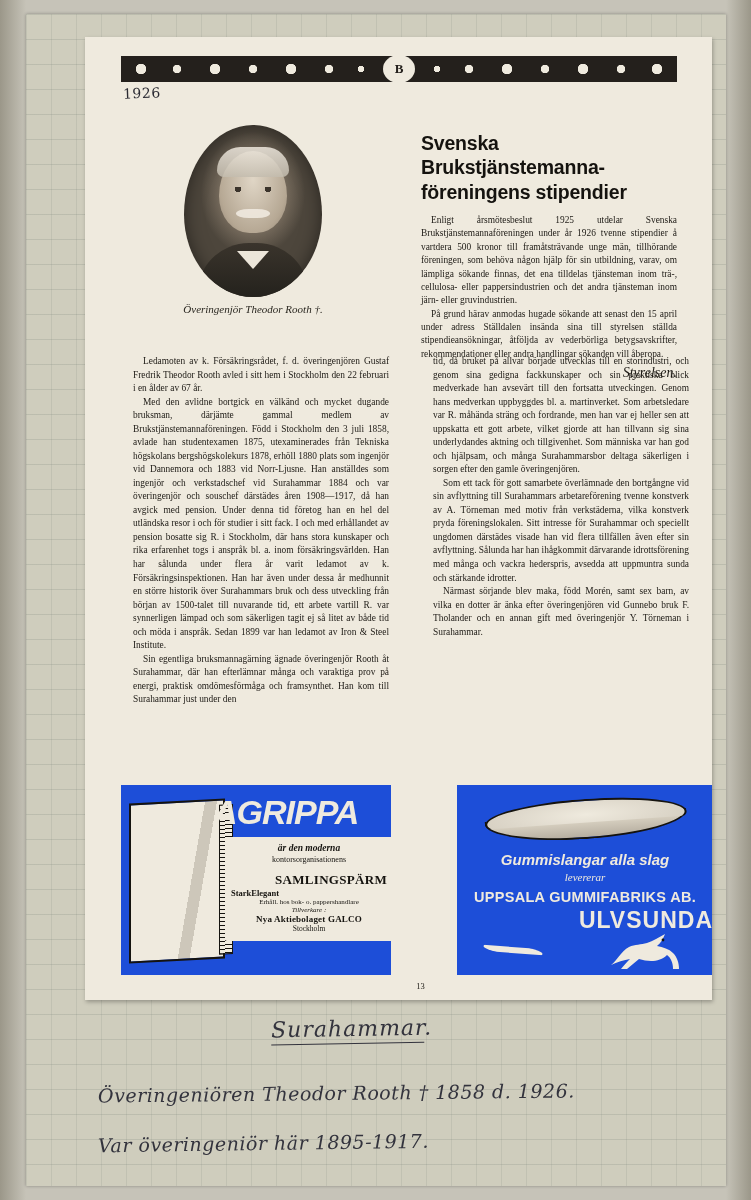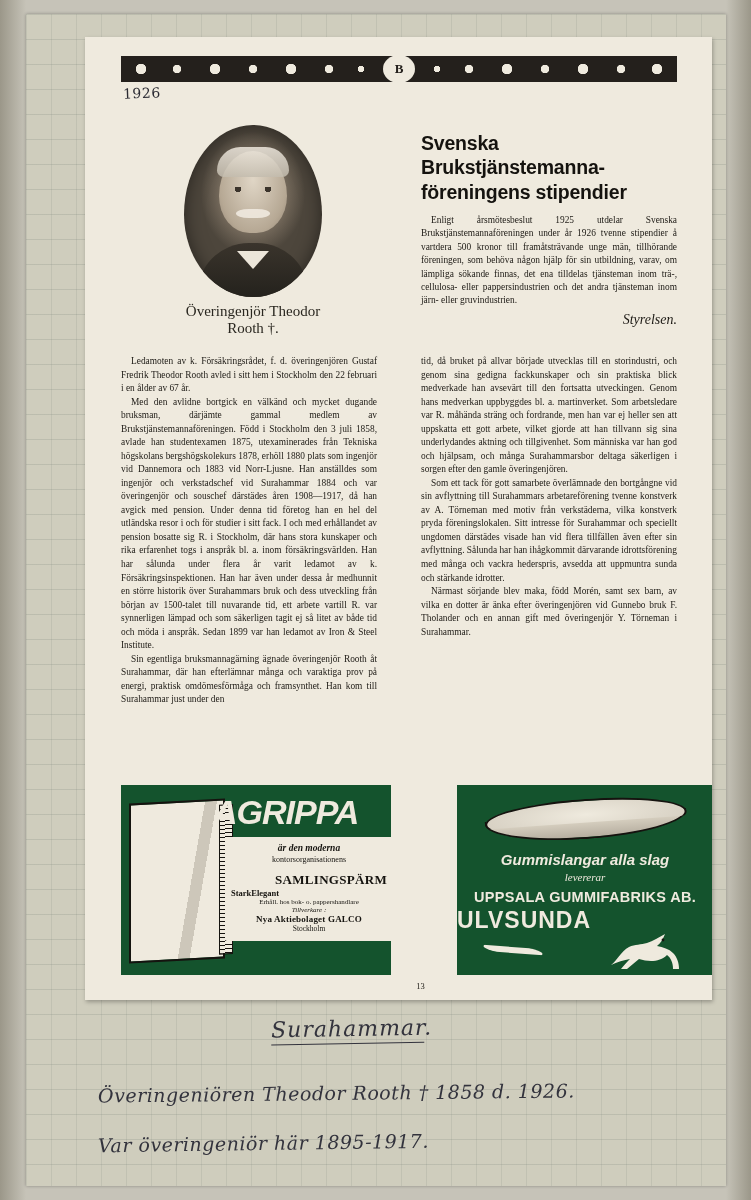--- a/index.html
+++ b/index.html
@@ -205,21 +205,22 @@
     left: 50%;
     bottom: 28px;
     margin-left: -16px;
     width: 32px;
     height: 18px;
     background: #ece6da;
     clip-path: polygon(0 0, 100% 0, 50% 100%);
   }
   .caption {
     margin-top: 6px;
-    font-size: 15px;
+    font-style: italic;
+    font-size: 11px;
     color: #2a2720;
     font-family: "Liberation Serif", serif;
   }
 
   .right-col {
     position: absolute;
     left: 300px;
     top: 36px;
     width: 256px;
   }
@@ -253,20 +254,21 @@
     position: absolute;
     left: 36px;
     top: 318px;
     width: 556px;
     height: 430px;
   }
   .col {
     position: absolute;
     top: 0;
     width: 256px;
+    margin-left: 12px;
   }
   .col.left { left: 0; }
   .col.right { left: 300px; }
   .col p {
     margin: 0;
     text-indent: 10px;
     text-align: justify;
     font-size: 9.4px;
     line-height: 1.44;
     color: #1d1a15;
@@ -280,21 +282,21 @@
     position: absolute;
     left: 36px;
     top: 748px;
     width: 556px;
     height: 190px;
   }
   .ad {
     position: absolute;
     top: 0;
     height: 190px;
-    background: #14532d;
+    background: #1d4ed8;
   }
   .ad.left { left: 0; width: 270px; }
   .ad.right { left: 300px; width: 256px; margin-left: 36px; }
 
   .agrippa-book {
     position: absolute;
     left: 8px;
     top: 16px;
     width: 92px;
     height: 156px;
@@ -397,21 +399,21 @@
     font-family: "Liberation Sans", sans-serif;
     font-weight: bold;
     font-size: 14.5px;
     color: #efeade;
     letter-spacing: 0.3px;
   }
   .ad2-l4 {
     position: absolute;
     left: 0; right: 0;
     top: 122px;
-    text-align: left;
+    text-align: right;
     font-family: "Liberation Sans", sans-serif;
     font-weight: bold;
     font-size: 23px;
     color: #efeade;
     letter-spacing: 1px;
   }
   .fox {
     position: absolute;
     left: 150px;
     top: 146px;
@@ -526,20 +528,21 @@
               <div class="mustache"></div>
               <div class="collar"></div>
             </div>
             <div class="caption">Överingenjör Theodor Rooth †.</div>
           </div>
 
           <div class="right-col">
             <h1 class="headline" style="white-space: pre-line;">Svenska Brukstjänstemanna-
 föreningens stipendier</h1>
             <p class="just" style="text-indent:10px;">Enligt årsmötesbeslut 1925 utdelar Svenska Brukstjänstemannaföreningen under år 1926 tvenne stipendier å vartdera 500 kronor till framåtsträvande unge män, tillhörande föreningen, som behöva någon hjälp för sin utbildning, varav, om lämpliga sökande finnas, det ena tilldelas tjänsteman inom trä-, cellulosa- eller pappersindustrien och det andra tjänsteman inom järn- eller gruvindustrien.</p>
+            <p class="just">På grund härav anmodas hugade sökande att senast den 15 april under adress Ställdalen insända sina till styrelsen ställda stipendieansökningar, åtföljda av vederbörliga betygsavskrifter, rekommendationer eller andra handlingar sökanden vill åberopa.</p>
             <div class="sig">Styrelsen.</div>
           </div>
         </div>
 
         <div class="body-cols">
           <div class="col left">
             <p class="first">Ledamoten av k. Försäkringsrådet, f. d. överingenjören Gustaf Fredrik Theodor Rooth avled i sitt hem i Stockholm den 22 februari i en ålder av 67 år.</p>
             <p>Med den avlidne bortgick en välkänd och mycket dugande bruksman, därjämte gammal medlem av Brukstjänstemannaföreningen. Född i Stockholm den 3 juli 1858, avlade han studentexamen 1875, utexaminerades från Tekniska högskolans bergshögskolekurs 1878, erhöll 1880 plats som ingenjör vid Dannemora och 1883 vid Norr-Ljusne. Han anställdes som ingenjör och verkstadschef vid Surahammar 1884 och var överingenjör och souschef därstädes åren 1908—1917, då han avgick med pension. Under denna tid företog han en hel del utländska resor i och för studier i sitt fack. I och med erhållandet av pension bosatte sig R. i Stockholm, där hans stora kunskaper och rika erfarenhet togs i anspråk bl. a. inom försäkringsvärlden. Han har sålunda under flera år varit ledamot av k. Försäkringsinspektionen. Han har även under dessa år medhunnit en större historik över Surahammars bruk och dess utveckling från början av 1500-talet till nuvarande tid, ett arbete vartill R. var synnerligen lämpad och som säkerligen tagit ej så litet av både tid och möda i anspråk. Sedan 1899 var han ledamot av Iron &amp; Steel Institute.</p>
             <p>Sin egentliga bruksmannagärning ägnade överingenjör Rooth åt Surahammar, där han efterlämnar många och varaktiga prov på energi, praktisk omdömesförmåga och framsynthet. Han kom till Surahammar just under den</p>
           </div>

